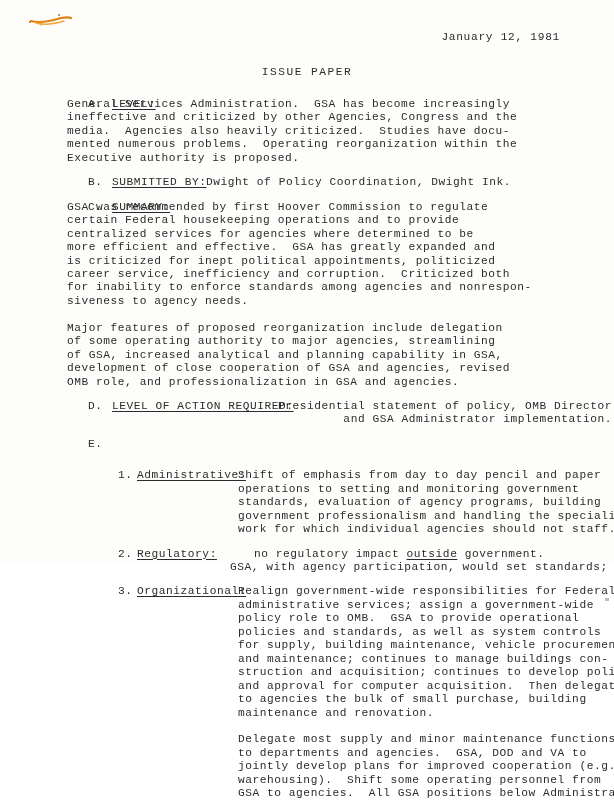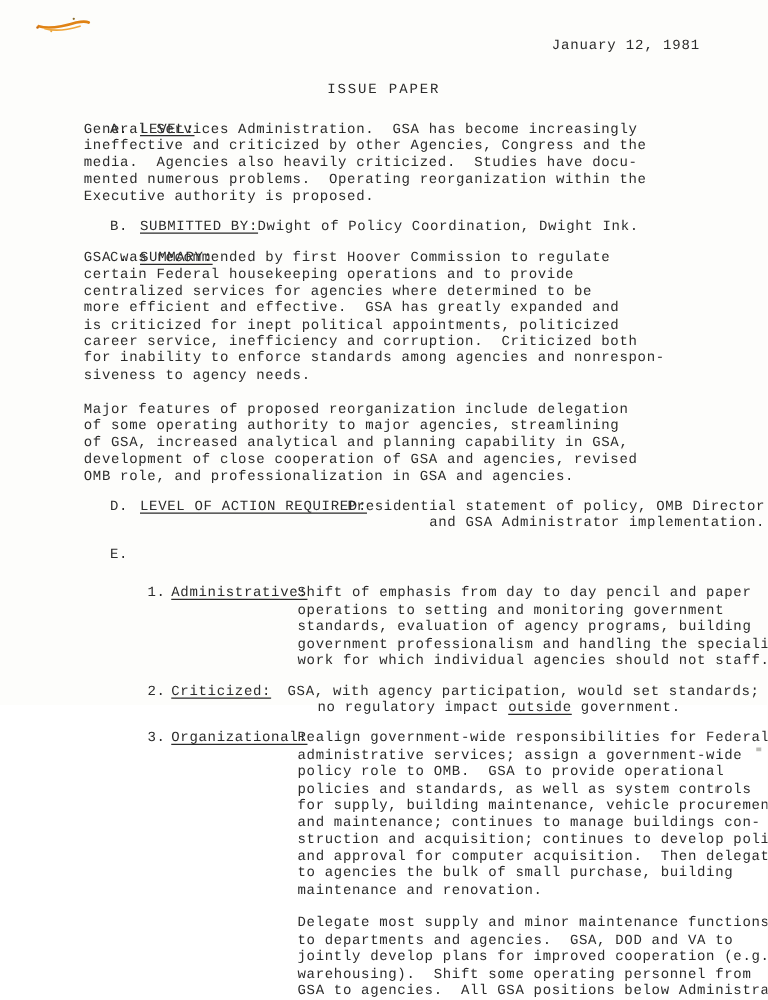--- a/index.html
+++ b/index.html
@@ -213,23 +213,23 @@
         <span class="sublabel">Administrative:</span>
         <div class="lines ind-238">Shift of emphasis from day to day pencil and paper
 operations to setting and monitoring government
 standards, evaluation of agency programs, building
 government professionalism and handling the specialized
 work for which individual agencies should not staff.</div>
       </div>
 
       <div class="subsection">
         <span class="num">2.</span>
-        <span class="sublabel">Criticized:</span>
+        <span class="sublabel">Regulatory:</span>
+        <div class="lines" style="margin-left:254px;"><span>no regulatory impact </span><span class="u">outside</span><span> government.</span></div>
         <div class="lines" style="margin-left:230px;">GSA, with agency participation, would set standards;</div>
-        <div class="lines" style="margin-left:254px;"><span>no regulatory impact </span><span class="u">outside</span><span> government.</span></div>
       </div>
 
       <div class="subsection">
         <span class="num">3.</span>
         <span class="sublabel">Organizational:</span>
         <div class="lines ind-238 para">Realign government-wide responsibilities for Federal
 administrative services; assign a government-wide
 policy role to OMB.  GSA to provide operational
 policies and standards, as well as system controls
 for supply, building maintenance, vehicle procurement

